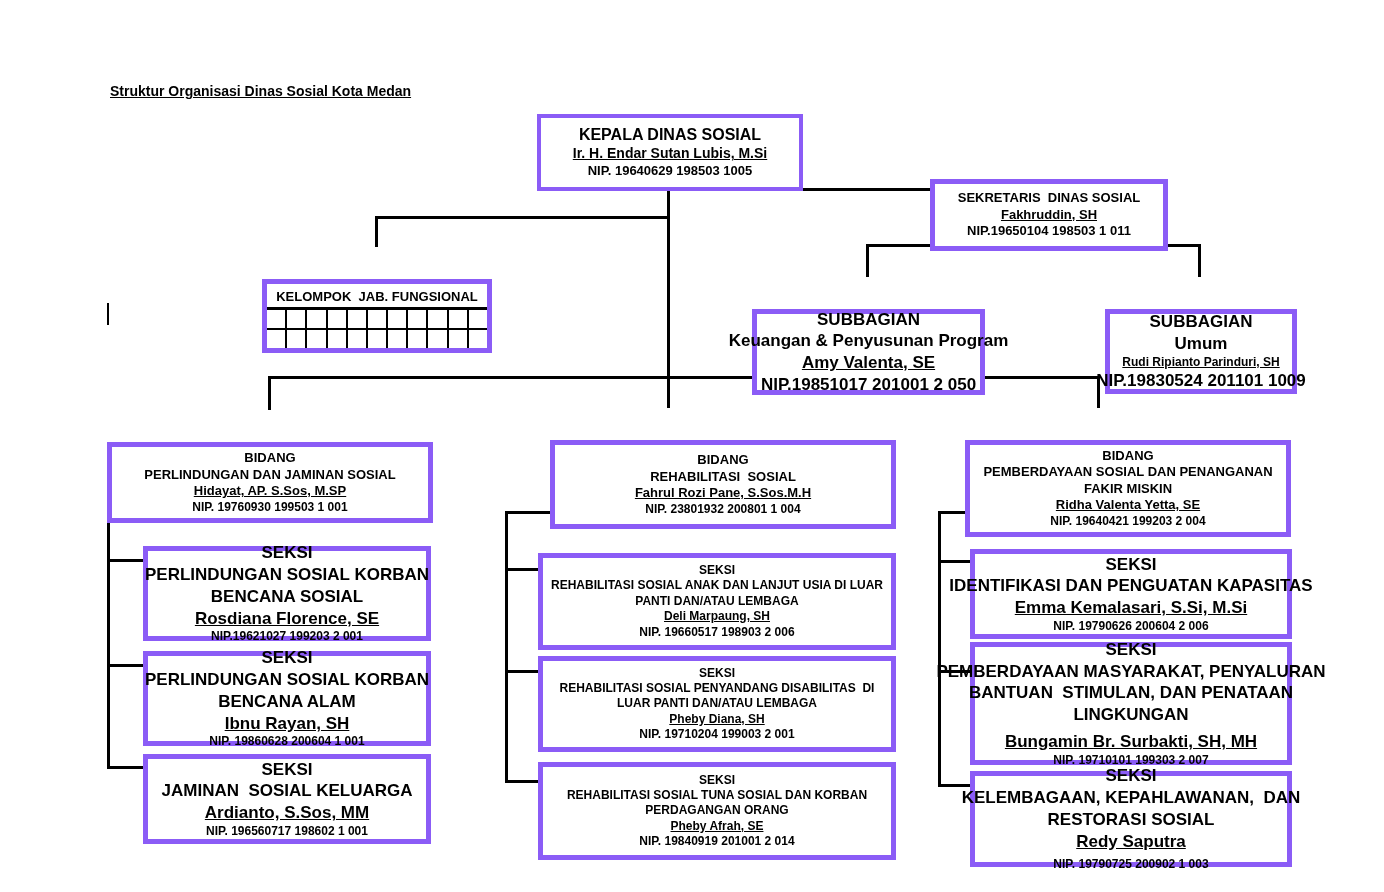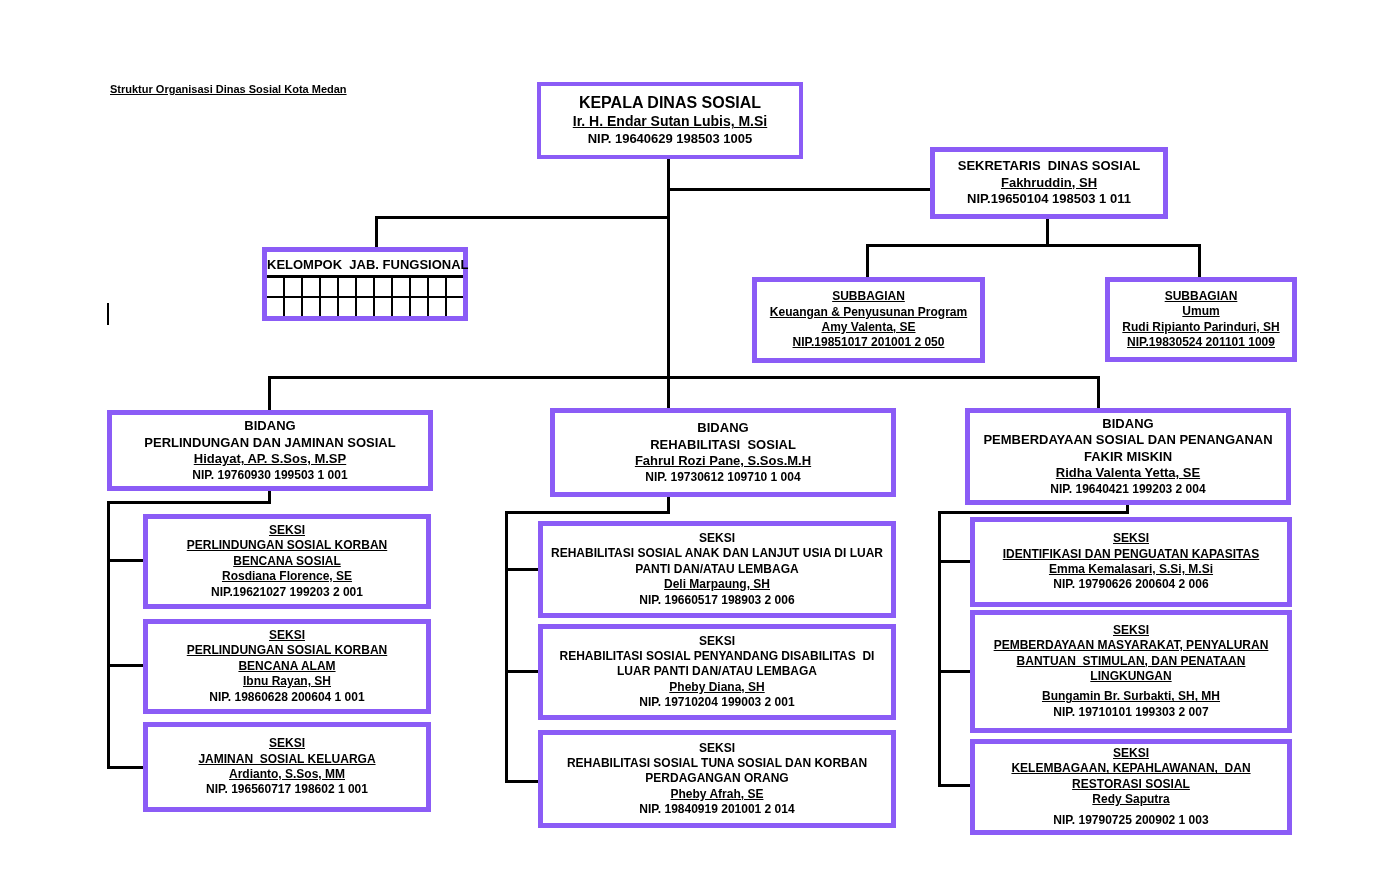--- a/index.html
+++ b/index.html
@@ -8,42 +8,42 @@
     background:#ffffff;
     font-family:"Liberation Sans", sans-serif;
     font-weight:bold;
     color:#000;
     position:relative;
     overflow:hidden;
   }
   .stage { position:absolute; inset:0; }
   .page-title {
     position:absolute; left:110px; top:83px;
-    font-size:11px; text-decoration:underline; white-space:pre;
+    font-size:14px; text-decoration:underline; white-space:pre;
   }
   .node {
     position:absolute; border:5px solid #8b5cf6; background:#fff;
     display:flex; flex-direction:column; align-items:center; justify-content:center;
-    text-align:center; line-height:1.28;
+    text-align:center; line-height:1.28;margin-top:32px;
   }
   .bline { white-space:pre; }
   .name  { text-decoration:underline; white-space:pre; }
   .line  { position:absolute; background:#000; }
 
   .t16 { font-size:16px; }
   .t14 { font-size:14px; }
   .t13 { font-size:13px; }
-  .t125{ font-size:12px;text-decoration:underline; }
+  .t125{ font-size:17px; }
   .t12 { font-size:12px; }
   .t115{ font-size:13px; }
 
   
   .kepala     { left:537px; top:82px;  width:266px; height:77px; border-width:4px; }
   .sekretaris { left:930px; top:147px; width:238px; height:72px; }
-  .kelompok   { left:262px; top:247px; width:206px; height:74px; justify-content:flex-end; }
+  .kelompok   { left:262px; top:247px; width:230px; height:74px; justify-content:flex-end; }
   .kel-title  { width:100%; height:26px; line-height:26px; border-bottom:3px solid #000; font-size:13px; }
   .kel-grid   { width:100%; flex:1; display:grid; background:#000; gap:2px; }
   .kel-grid .cell { background:#fff; }
 
   .subbag0 { left:752px;  top:277px; width:233px; height:86px; }
   .subbag1 { left:1105px; top:277px; width:192px; height:85px; }
 
   .bidang0 { left:107px; top:410px; width:326px; height:81px; }
   .bidang1 { left:550px; top:408px; width:346px; height:89px; }
   .bidang2 { left:965px; top:408px; width:326px; height:97px; }
@@ -197,21 +197,21 @@
     <div class="t13 bline">BIDANG</div>
     <div class="t13 bline">PERLINDUNGAN DAN JAMINAN SOSIAL</div>
     <div class="t13 name">Hidayat, AP. S.Sos, M.SP</div>
     <div class="t12 bline">NIP. 19760930 199503 1 001</div>
   </div>
 
   <div class="node bidang1">
     <div class="t13 bline">BIDANG</div>
     <div class="t13 bline">REHABILITASI  SOSIAL</div>
     <div class="t13 name">Fahrul Rozi Pane, S.Sos.M.H</div>
-    <div class="t12 bline">NIP. 19730612 109710 1 004</div>
+    <div class="t12 bline">NIP. 23801932 200801 1 004</div>
   </div>
 
   <div class="node bidang2">
     <div class="t13 bline">BIDANG</div>
     <div class="t13 bline">PEMBERDAYAAN SOSIAL DAN PENANGANAN</div>
     <div class="t13 bline">FAKIR MISKIN</div>
     <div class="t13 name">Ridha Valenta Yetta, SE</div>
     <div class="t12 bline">NIP. 19640421 199203 2 004</div>
   </div>
 

